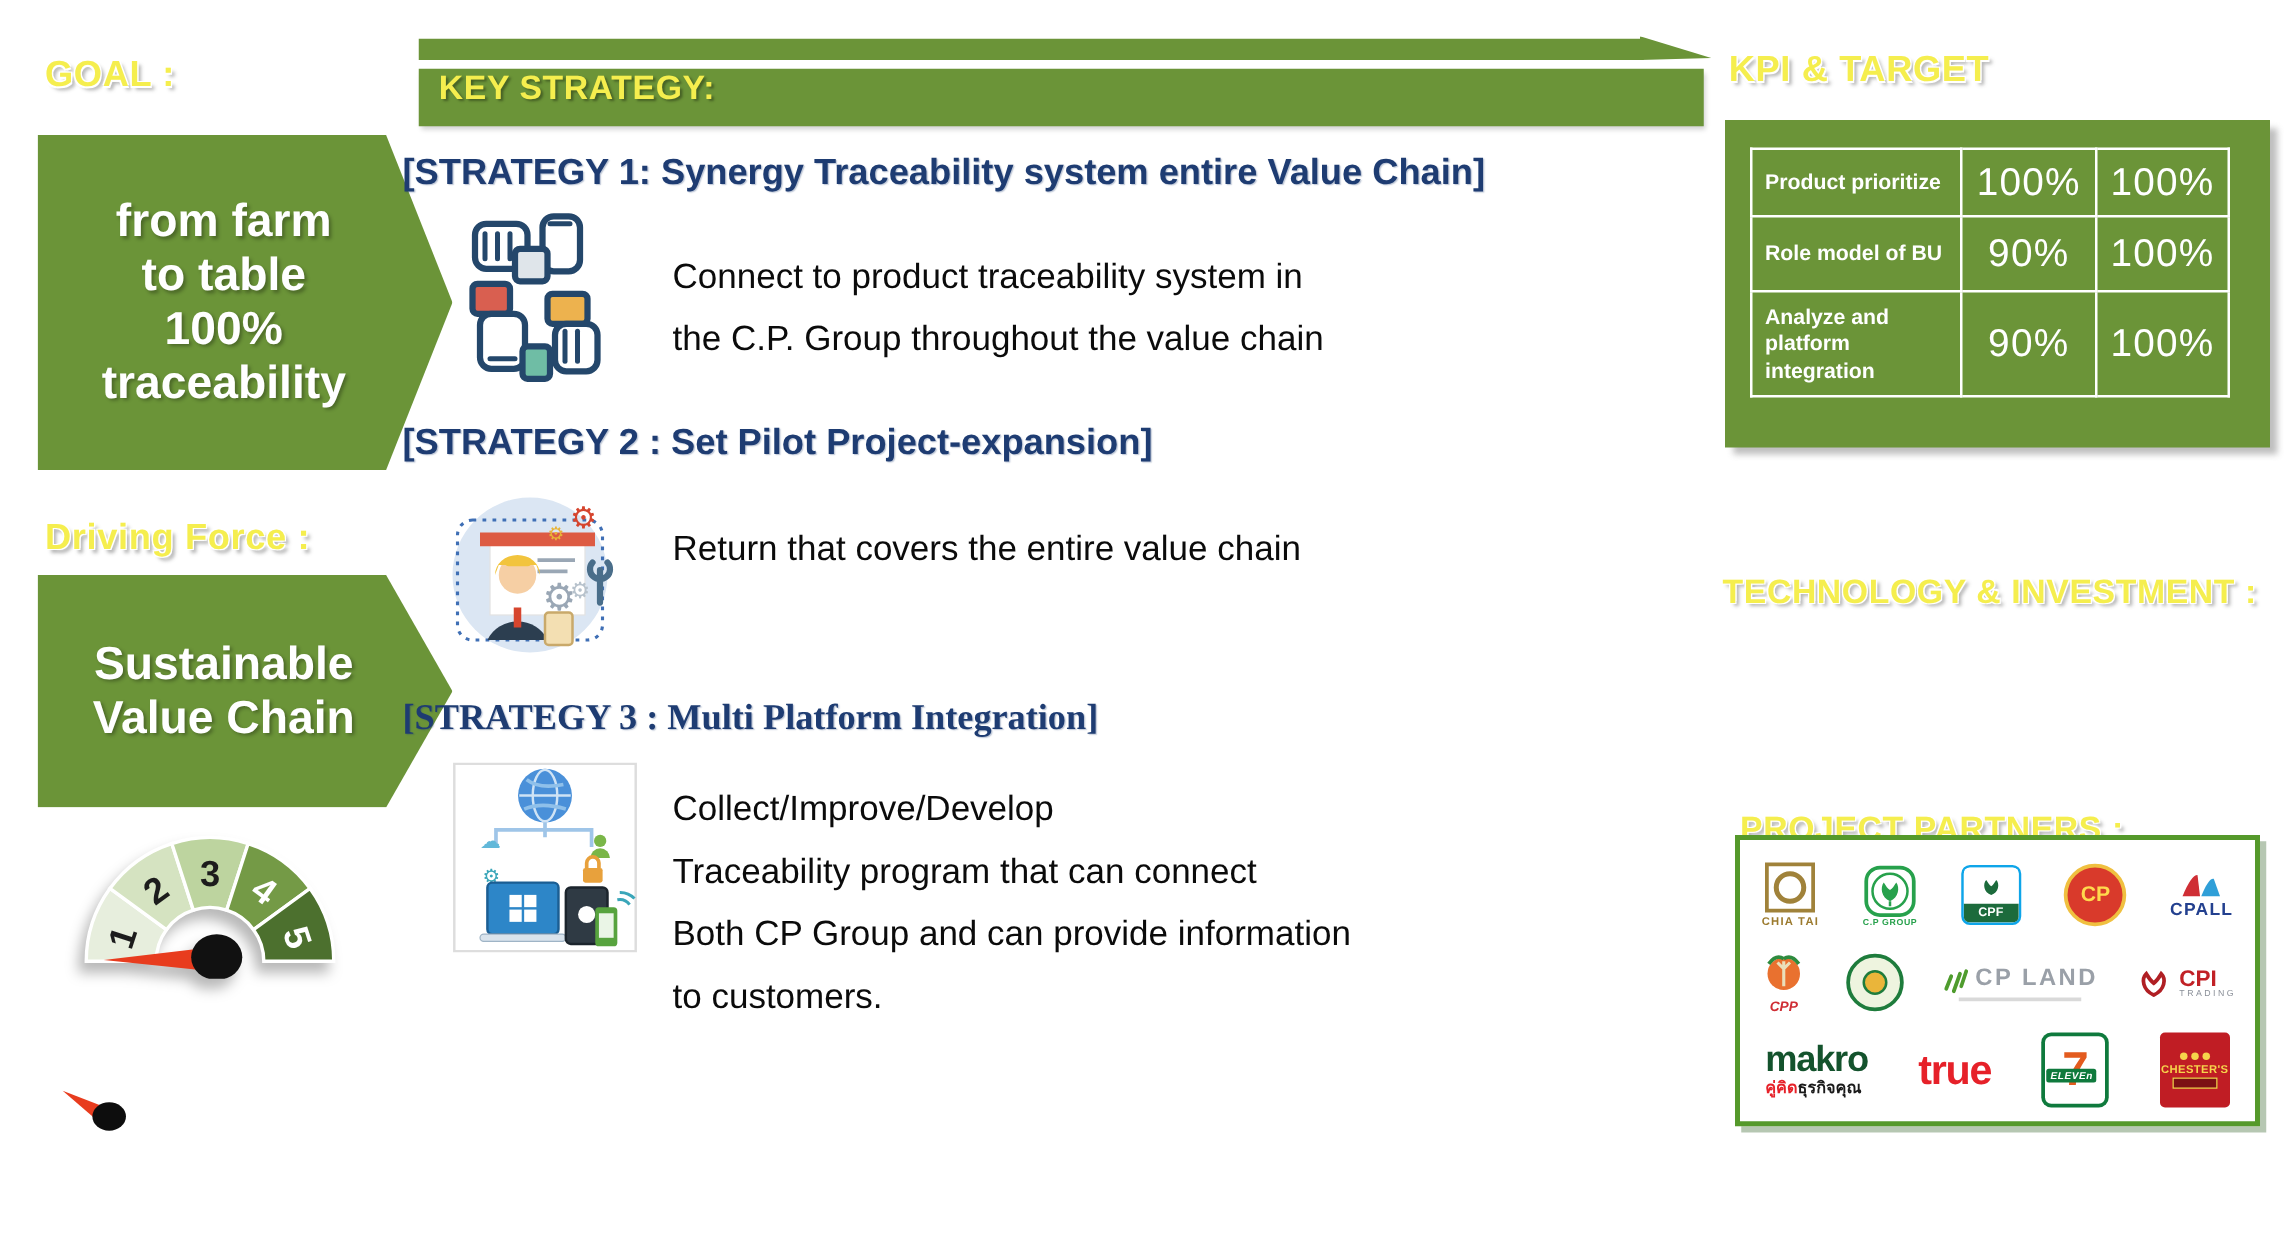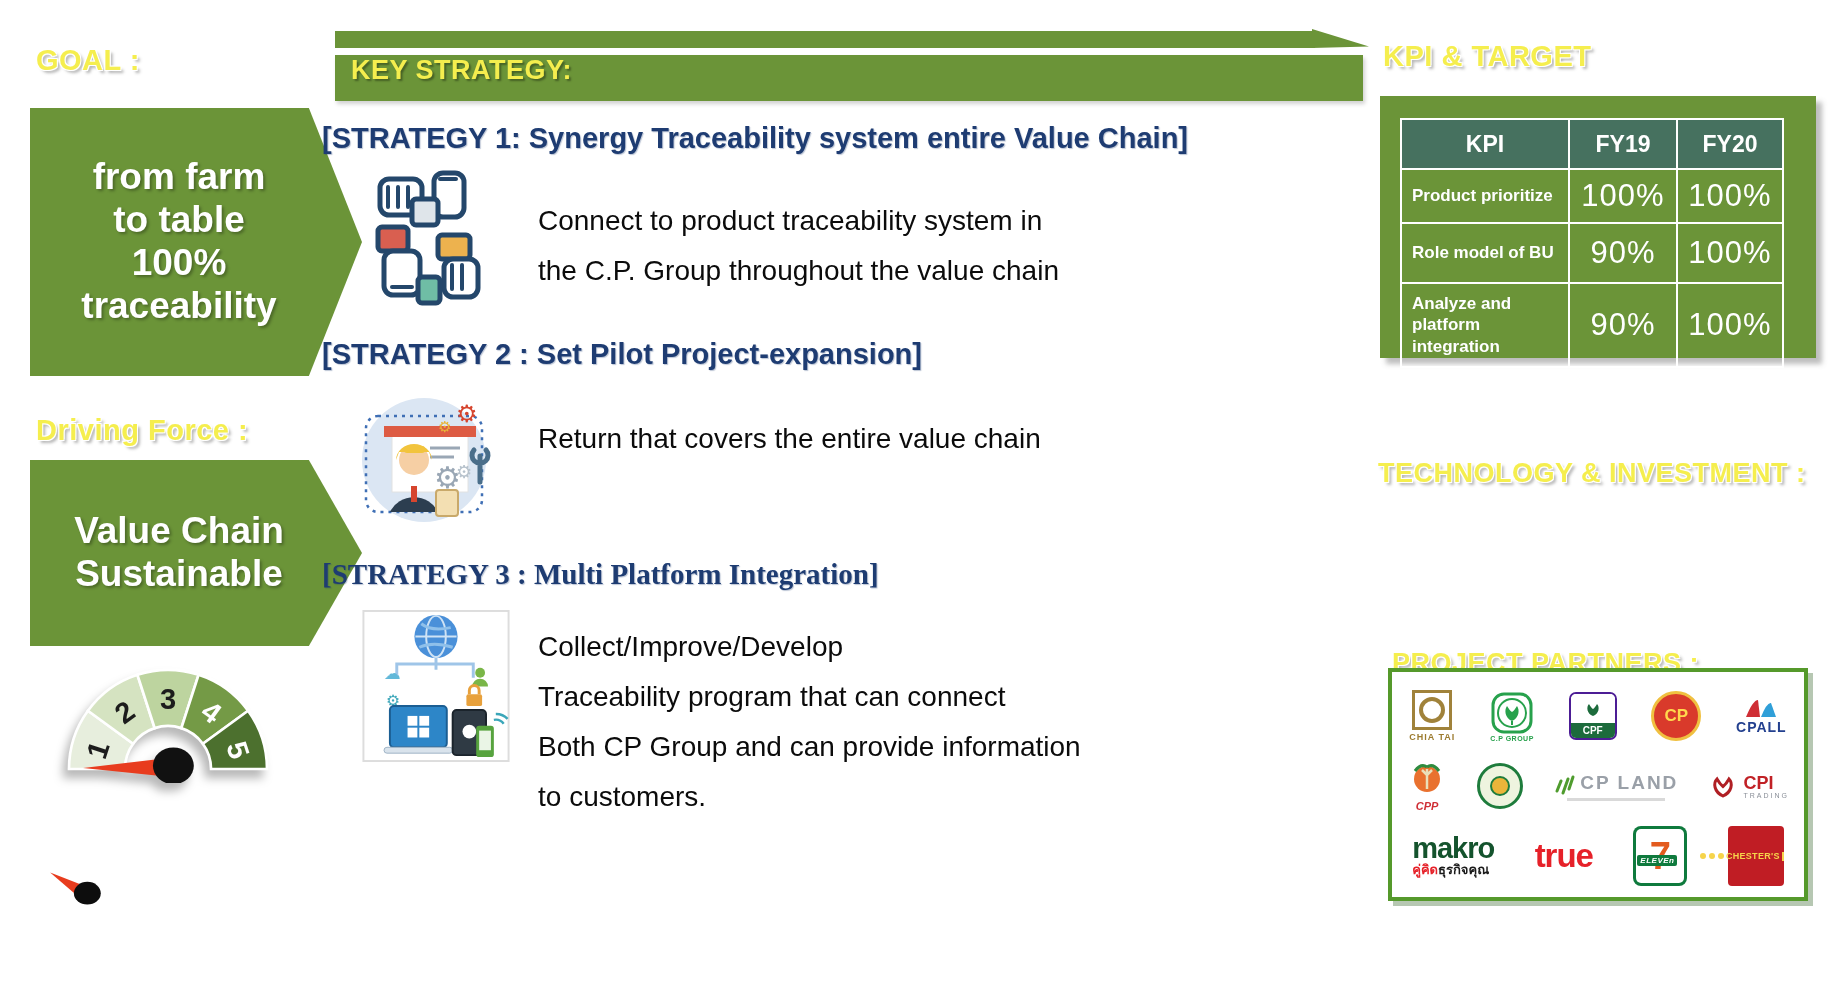--- a/index.html
+++ b/index.html
@@ -54,21 +54,21 @@
     position:absolute;left:1388px;top:668px;width:412px;height:225px;background:#fff;
     border:4px solid #55992b;box-shadow:5px 5px 0 rgba(45,95,35,.35);
   }
   .prow{position:absolute;left:0;width:100%;display:flex;justify-content:space-around;align-items:center;}
   .plogo{display:flex;flex-direction:column;align-items:center;justify-content:center;}
   .cap{font-weight:bold;}
   
   .chia-sq{width:34px;height:34px;border:3px solid #a0823a;display:flex;align-items:center;justify-content:center;}
   .chia-ring{width:18px;height:18px;border:4px solid #a0823a;border-radius:50%;}
   .chia-cap{color:#9c7b2f;font-size:9px;letter-spacing:1px;margin-top:2px;}
-  .cpf-sq{width:44px;height:44px;border:2px solid #4c1d95;border-radius:7px;overflow:hidden;display:flex;flex-direction:column;}
+  .cpf-sq{width:44px;height:44px;border:2px solid #0ea5e9;border-radius:7px;overflow:hidden;display:flex;flex-direction:column;}
   .cpf-top{flex:1;background:#fff;display:flex;align-items:center;justify-content:center;}
   .cpf-band{height:15px;background:#1c6b3c;color:#fff;font-size:10px;font-weight:bold;text-align:center;line-height:15px;}
   .cp-circle{width:44px;height:44px;border-radius:50%;background:#d93a2b;border:3px solid #f0c040;
     display:flex;align-items:center;justify-content:center;color:#ffd94d;font-weight:800;font-size:17px;}
   .cpall-cap{color:#23408f;font-size:14px;font-weight:bold;letter-spacing:1px;margin-top:1px;}
   .cpp-cap{color:#cf2e35;font-size:11px;font-weight:800;font-style:italic;margin-top:1px;}
   .emblem{width:40px;height:40px;border-radius:50%;border:3px solid #1e7c3c;background:#eef4df;
     display:flex;align-items:center;justify-content:center;}
   .emblem .core{width:16px;height:16px;border-radius:50%;background:#eab53a;border:2px solid #1e7c3c;}
   .cpland{display:flex;align-items:center;gap:5px;}
@@ -79,22 +79,22 @@
   .cpi-sub{color:#8a8f98;font-size:7px;letter-spacing:2px;}
   .makro-cap{color:#14532d;font-size:29px;font-weight:800;letter-spacing:-1px;line-height:1;}
   .makro-sub{font-size:13px;font-weight:bold;line-height:1.1;}
   .makro-sub .red{color:#e62129;} .makro-sub .blk{color:#1a1a1a;}
   .true-cap{color:#e62129;font-size:33px;font-weight:800;letter-spacing:-1px;}
   .seven-tile{width:54px;height:60px;background:#0f7a3d;border-radius:8px;padding:3px;box-sizing:border-box;position:relative;}
   .seven-inner{width:100%;height:100%;background:#fff;border-radius:5px;display:flex;align-items:center;justify-content:center;position:relative;}
   .seven-7{color:#e35b1e;font-size:38px;font-weight:800;line-height:1;}
   .seven-band{position:absolute;left:1px;top:26px;background:#0f7a3d;color:#fff;font-size:8px;font-weight:bold;
     font-style:italic;padding:1px 3px;border-radius:2px;letter-spacing:.5px;}
-  .chester-tile{width:56px;height:60px;background:#c01d24;border-radius:4px;display:flex;flex-direction:row;
-    align-items:center;justify-content:flex-end;gap:2px;}
+  .chester-tile{width:56px;height:60px;background:#c01d24;border-radius:4px;display:flex;flex-direction:column;
+    align-items:center;justify-content:center;gap:2px;}
   .chester-birds{display:flex;gap:3px;}
   .chester-birds i{width:6px;height:6px;border-radius:50%;background:#f6d44b;display:block;}
   .chester-cap{color:#f6d44b;font-size:9px;font-weight:800;letter-spacing:.3px;}
   .chester-band{width:34px;height:7px;background:#7c1014;border:1px solid #f6d44b;}
 </style>
 </head>
 <body>
 
 <div id="slide">
 
@@ -103,22 +103,22 @@
   <div class="chevron" style="top:108px;height:268px;">
     <div class="line">from farm</div>
     <div class="line">to table</div>
     <div class="line">100%</div>
     <div class="line">traceability</div>
   </div>
 
   <div class="ylabel" style="left:36px;top:414px;">Driving Force :</div>
 
   <div class="chevron" style="top:460px;height:186px;">
+    <div class="line">Sustainable</div>
     <div class="line">Value Chain</div>
-    <div class="line">Sustainable</div>
   </div>
 
   <svg viewBox="0 0 210 118" style="position:absolute;left:55px;top:656px;width:226px;height:127px;filter:drop-shadow(-5px 8px 5px rgba(0,0,0,.28));">
     <path d="M13,105 A92,92 0 0 1 30.6,50.9 L72.6,81.5 A40,40 0 0 0 65,105 Z" fill="#e7eedd" stroke="#fff" stroke-width="2.5"></path>
     <path d="M30.6,50.9 A92,92 0 0 1 76.6,17.5 L92.6,67 A40,40 0 0 0 72.6,81.5 Z" fill="#d5e3c1" stroke="#fff" stroke-width="2.5"></path>
     <path d="M76.6,17.5 A92,92 0 0 1 133.4,17.5 L117.4,67 A40,40 0 0 0 92.6,67 Z" fill="#bdd49f" stroke="#fff" stroke-width="2.5"></path>
     <path d="M133.4,17.5 A92,92 0 0 1 179.4,50.9 L137.4,81.5 A40,40 0 0 0 117.4,67 Z" fill="#749a46" stroke="#fff" stroke-width="2.5"></path>
     <path d="M179.4,50.9 A92,92 0 0 1 197,105 L145,105 A40,40 0 0 0 137.4,81.5 Z" fill="#4c702e" stroke="#fff" stroke-width="2.5"></path>
     <text x="42" y="88" transform="rotate(-72 42 88)" font-size="27" font-weight="bold" fill="#1c1c1c" text-anchor="middle" dominant-baseline="middle">1</text>
     <text x="66" y="54" transform="rotate(-36 66 54)" font-size="27" font-weight="bold" fill="#1c1c1c" text-anchor="middle" dominant-baseline="middle">2</text>
@@ -231,25 +231,20 @@
   <div class="ylabel" style="left:1383px;top:40px;">KPI &amp; TARGET</div>
 
   <div class="panel" style="left:1380px;top:96px;width:436px;height:262px;">
     <table class="kpi">
       <colgroup>
           <col style="width:168px">
           <col style="width:108px">
           <col style="width:106px">
         </colgroup>
       <tbody>
-          <tr>
-        <th>KPI</th>
-        <th>FY19</th>
-        <th>FY20</th>
-      </tr>
       <tr style="height:54px;">
         <td class="lbl">Product prioritize</td>
         <td class="val">100%</td>
         <td class="val">100%</td>
       </tr>
       <tr style="height:60px;">
         <td class="lbl">Role model of BU</td>
         <td class="val">90%</td>
         <td class="val">100%</td>
       </tr>

